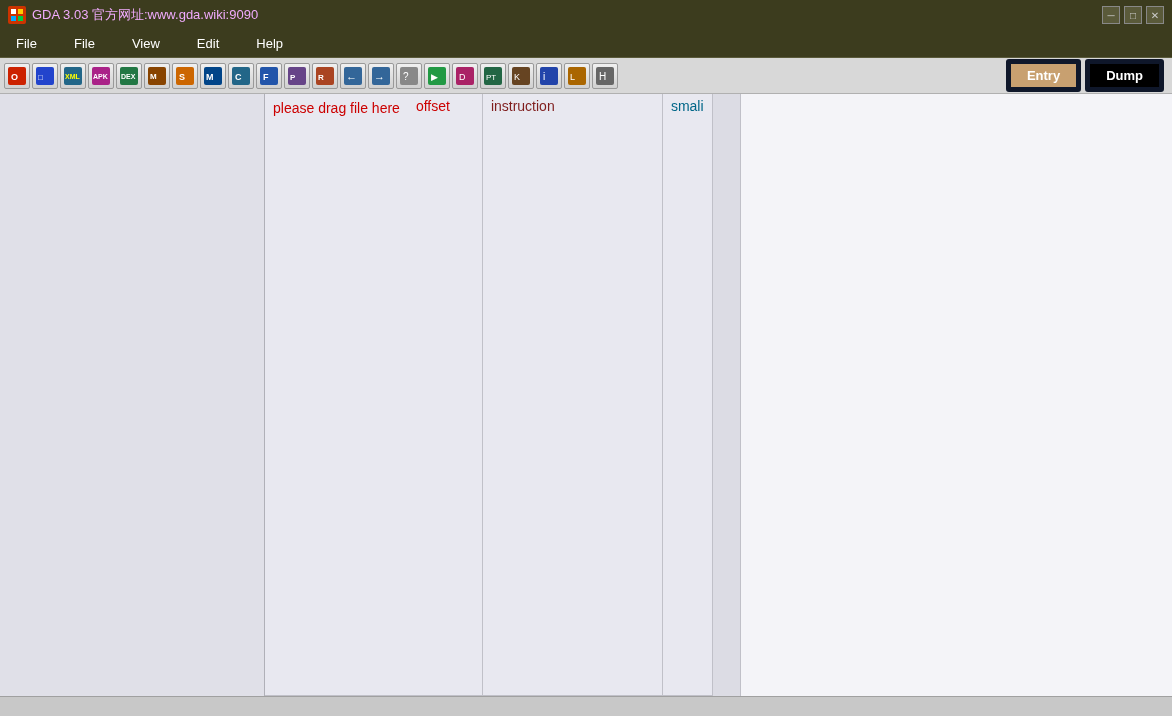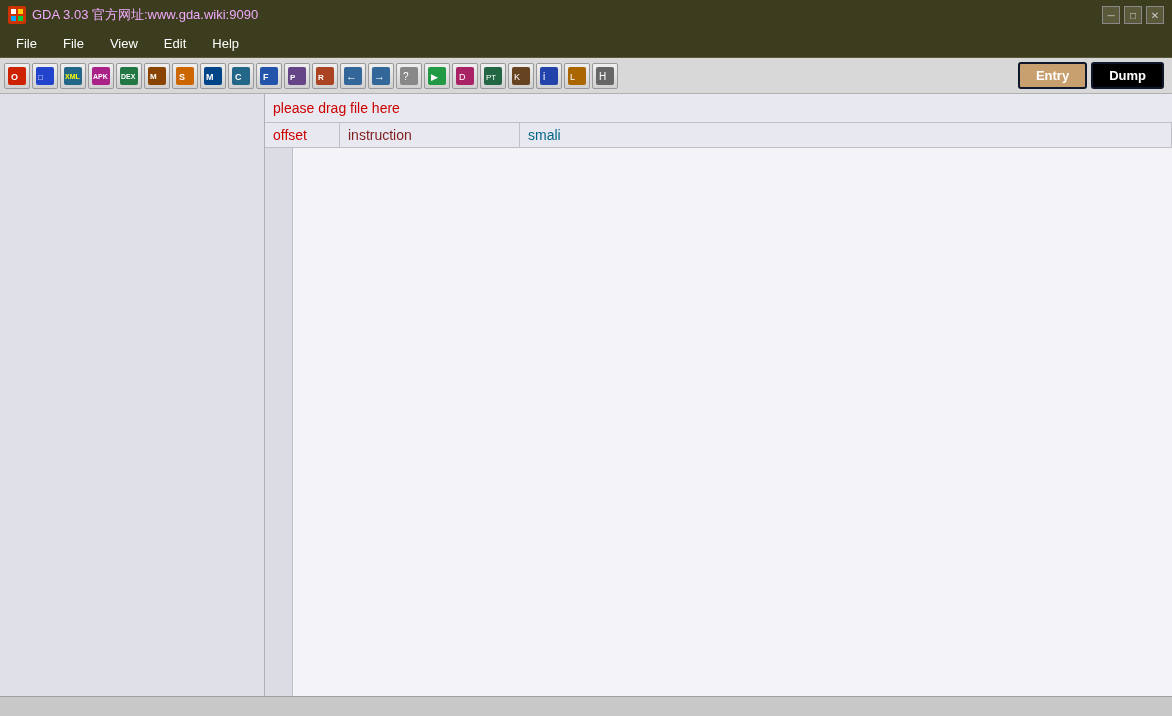--- a/index.html
+++ b/index.html
@@ -52,21 +52,21 @@
       color: #ccc;
     }
 
     
     #menu-bar {
       background: #3c3c1e;
       height: 28px;
       display: flex;
       align-items: center;
       padding: 0 4px;
-      gap: 2px;
+      gap: 13px;
       border-bottom: 1px solid #5a5a3a;
     }
     .menu-item {
       color: #ffffff;
       padding: 4px 12px;
       cursor: pointer;
       font-size: 13px;
       border-radius: 2px;
     }
 
@@ -101,21 +101,21 @@
 
     
     #top-right-buttons {
       position: absolute;
       right: 8px;
       display: flex;
       gap: 4px;
     }
     .action-btn {
       padding: 4px 16px;
-      border: 2px solid #0f172a;
+      border: 5px solid #0f172a;
       border-radius: 3px;
       cursor: pointer;
       font-size: 13px;
       font-weight: bold;
     }
     #entry-btn {
       background: #c8a070;
       color: #fff;
     }
     #dump-btn {
@@ -135,21 +135,20 @@
       width: 265px;
       background: #e0e0e8;
       border-right: 1px solid #b0b0b8;
       flex-shrink: 0;
     }
 
     
     #right-panel {
       flex: 1;
       display: flex;
-      flex-direction: column;
       background: #f0f0f4;
     }
 
     
     #drag-area {
       background: #e8e8f0;
       padding: 6px 8px;
       border-bottom: 1px solid #c0c0c8;
     }
     #drag-text {

